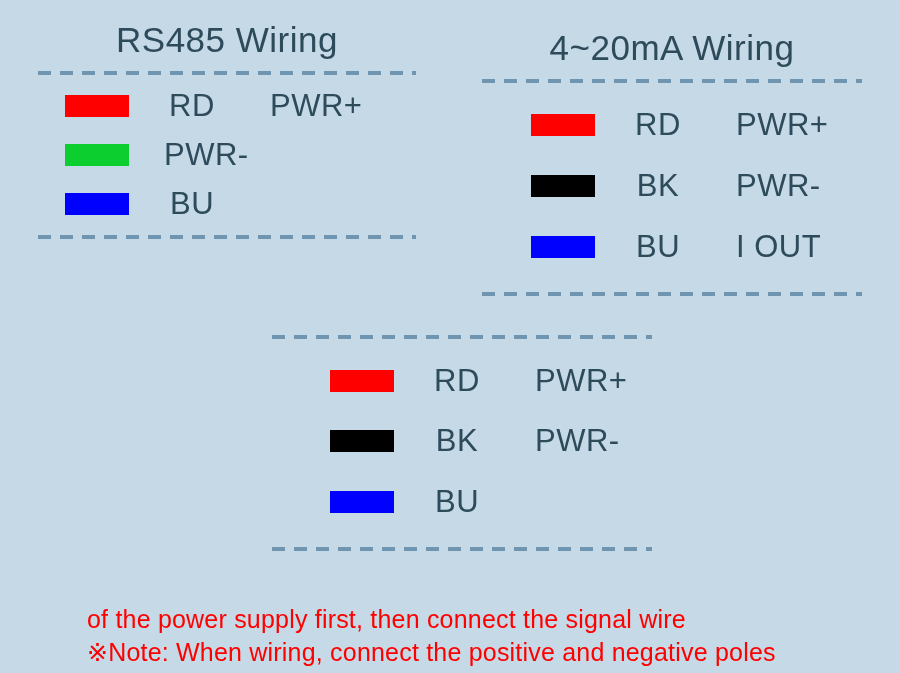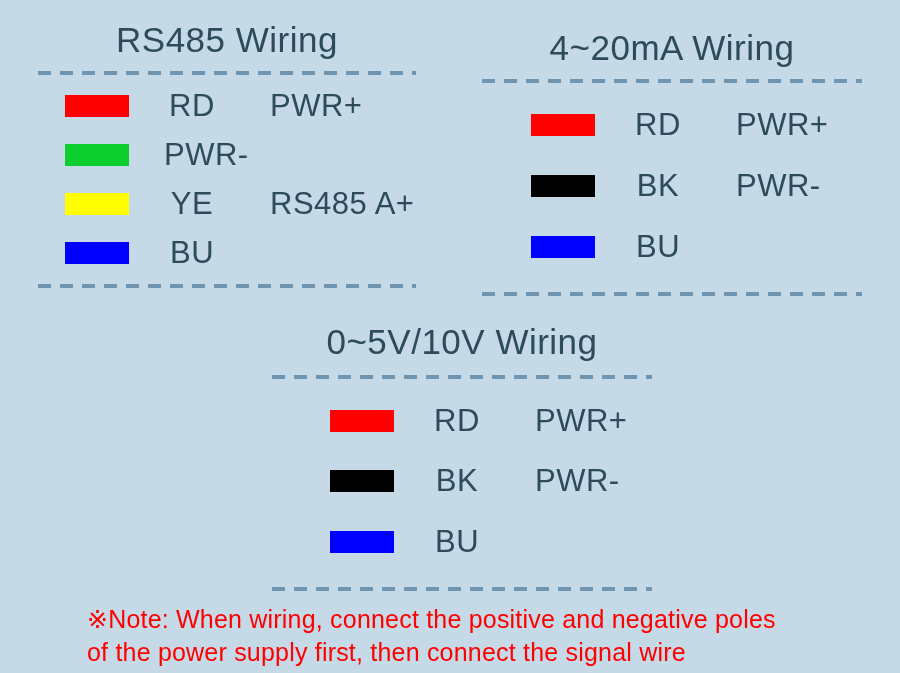--- a/index.html
+++ b/index.html
@@ -88,25 +88,20 @@
         <div class="row">
           <span class="swatch" style="background: rgb(255, 0, 0);"></span>
           <span class="abbr">RD</span>
           <span class="signal">PWR+</span>
         </div>
         <div class="row">
           <span class="swatch" style="background: rgb(12, 206, 46);"></span>
           <span class="signal">PWR-</span>
         </div>
         <div class="row">
-          <span class="swatch" style="background: rgb(255, 255, 0);"></span>
-          <span class="abbr">YE</span>
-          <span class="signal">RS485 A+</span>
-        </div>
-        <div class="row">
           <span class="swatch" style="background: rgb(0, 0, 255);"></span>
           <span class="abbr">BU</span>
         </div>
       </div>
     <div class="dash bottom"></div>
   </section>
 
   <section class="wiring-section sec-420ma">
     <h2 class="section-title">4~20mA Wiring</h2>
     <div class="dash top"></div>
@@ -117,27 +112,27 @@
           <span class="signal">PWR+</span>
         </div>
         <div class="row">
           <span class="swatch" style="background: rgb(0, 0, 0);"></span>
           <span class="abbr">BK</span>
           <span class="signal">PWR-</span>
         </div>
         <div class="row">
           <span class="swatch" style="background: rgb(0, 0, 255);"></span>
           <span class="abbr">BU</span>
+          <span class="signal">I OUT</span>
         </div>
       </div>
     <div class="dash bottom"></div>
   </section>
 
   <section class="wiring-section sec-0510v">
-    <h2 class="section-title">0~5V/10V Wiring</h2>
     <div class="dash top"></div>
     <div class="rows">
         <div class="row">
           <span class="swatch" style="background: rgb(255, 0, 0);"></span>
           <span class="abbr">RD</span>
           <span class="signal">PWR+</span>
         </div>
         <div class="row">
           <span class="swatch" style="background: rgb(0, 0, 0);"></span>
           <span class="abbr">BK</span>
@@ -145,17 +140,17 @@
         </div>
         <div class="row">
           <span class="swatch" style="background: rgb(0, 0, 255);"></span>
           <span class="abbr">BU</span>
         </div>
       </div>
     <div class="dash bottom"></div>
   </section>
 
   <div class="note">
+    <div>of the power supply first, then connect the signal wire</div>
     <div>※Note: When wiring, connect the positive and negative poles</div>
-    <div>of the power supply first, then connect the signal wire</div>
   </div>
 
 </div>
 
 </body></html>

